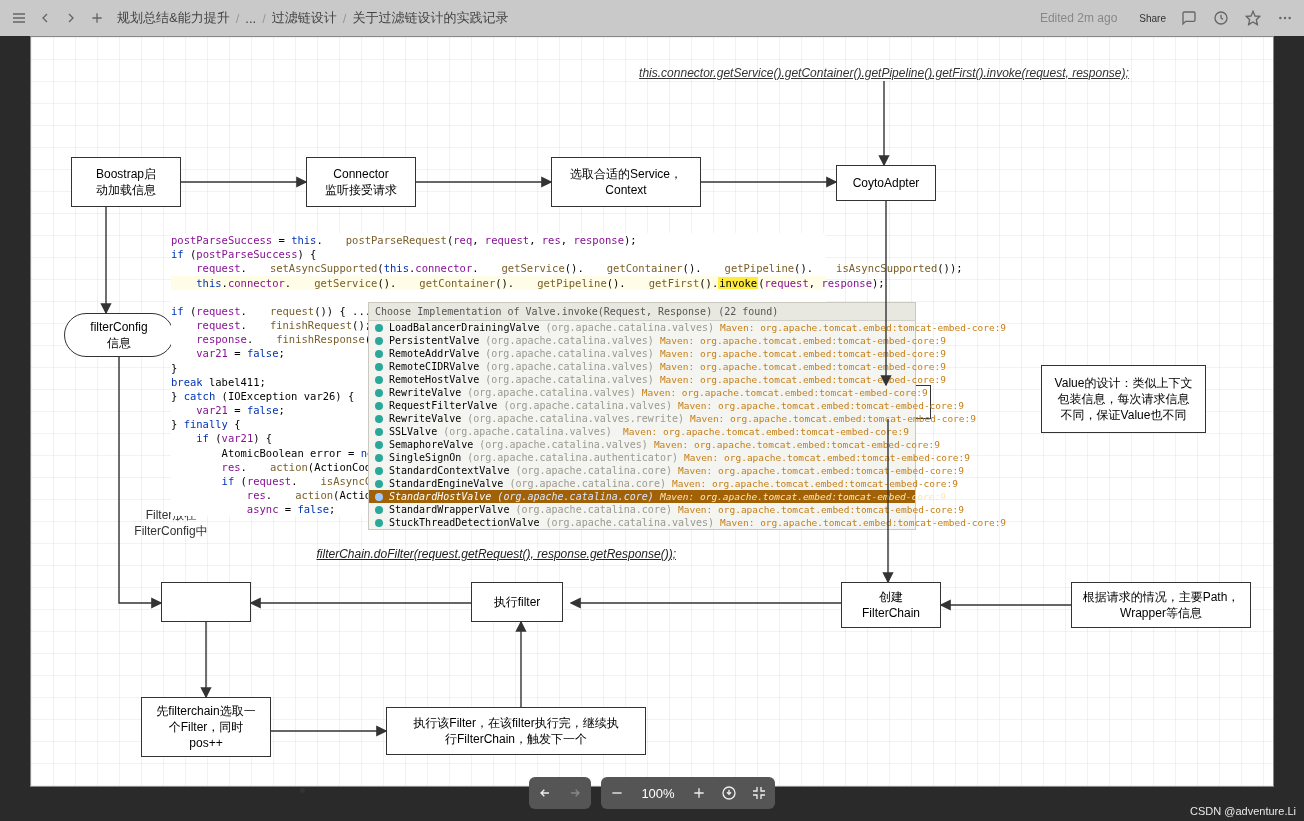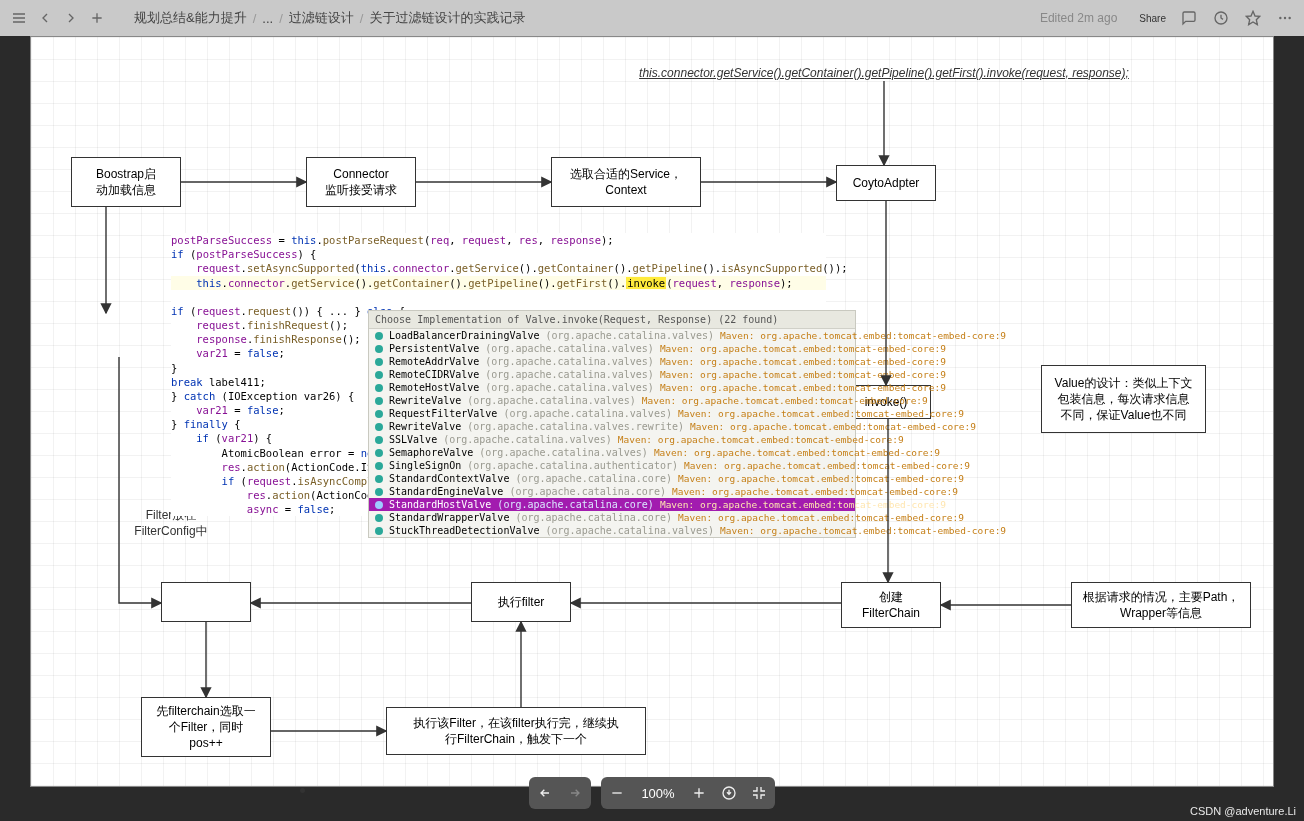--- a/index.html
+++ b/index.html
@@ -1,21 +1,21 @@
 <!DOCTYPE html>
 <html><head>
 <meta charset="utf-8">
 <style>
   * { box-sizing: border-box; }
   html, body { margin:0; padding:0; width:1304px; height:821px; font-family: "Helvetica Neue", Arial, "PingFang SC", "Microsoft YaHei", sans-serif; background:#2a2a2a; overflow:hidden; }
   .topbar { position:absolute; top:0; left:0; right:0; height:36px; background:rgba(210,210,210,0.95); display:flex; align-items:center; padding:0 10px; font-size:13px; color:#333; }
   .topbar .left { display:flex; align-items:center; gap:8px; flex:1; }
   .topbar .right { display:flex; align-items:center; gap:14px; color:#555; }
   .topbar .icon-btn { width:18px; height:18px; display:flex; align-items:center; justify-content:center; cursor:pointer; color:#666; }
-  .topbar .crumb { display:flex; align-items:center; gap:6px; color:#444; margin-left:20px; }
+  .topbar .crumb { display:flex; align-items:center; gap:6px; color:#444; margin-left:3px; }
   .topbar .crumb span.sep { color:#999; }
   .topbar .edited { color:#888; font-size:12px; margin-right:8px; }
   .topbar .share { font-size:10px; color:#333; cursor:pointer; }
 
   .canvas-wrap { position:absolute; top:36px; left:30px; right:30px; bottom:34px; background:#fff; border:1px solid #888; }
   .canvas {
     position:absolute; inset:0;
     background-image:
       linear-gradient(to right, rgba(0,0,0,0.05) 1px, transparent 1px),
       linear-gradient(to bottom, rgba(0,0,0,0.05) 1px, transparent 1px);
@@ -25,29 +25,29 @@
   .node { position:absolute; background:#fff; border:1px solid #333; font-size:12px; text-align:center; display:flex; align-items:center; justify-content:center; padding:4px 6px; line-height:1.35; }
   .node-rounded { border-radius:50px; }
   .note { position:absolute; font-size:12px; color:#333; text-align:center; line-height:1.35; }
   .note.italic { font-style:italic; text-decoration:underline; }
   .flowlabel { position:absolute; font-size:12px; font-style:italic; text-decoration:underline; color:#222; text-align:right; }
 
   
   .codeinset { position:absolute; font-family: Menlo, Consolas, monospace; font-size:10.5px; line-height:1.35; background:#fff; }
   .codeinset .gutter-hl { background:#fffde7; display:inline-block; width:100%; }
   .kw { color:#0033b3; }
-  .fn { color:#795e26; }
+  .fn { color:#795e26;margin-left:23px; }
   .prop { color:#871094; }
   .hl { background:#ffeb3b; padding:0 1px; }
   .codeinset pre { margin:0; white-space:pre; }
 
   .popup { position:absolute; background:#f4f4f0; border:1px solid #c9c9c0; font-family:Menlo,Consolas,monospace; font-size:10px; }
   .popup .p-title { background:#e8e8e0; padding:3px 6px; font-size:10px; color:#555; border-bottom:1px solid #d0d0c8; }
   .popup .p-row { display:flex; gap:6px; padding:1px 6px; align-items:center; white-space:nowrap; }
-  .popup .p-row.sel { background:#a21caf; color:#fff; }
+  .popup .p-row.sel { background:#a16207; color:#fff;font-style:italic; }
   .popup .p-row .p-dot { width:8px; height:8px; border-radius:50%; background:#2aa899; flex:0 0 8px; }
   .popup .p-row.sel .p-dot { background:#9ecbff; }
   .popup .p-row .nm { color:#000; }
   .popup .p-row.sel .nm { color:#fff; }
   .popup .p-row .pkg { color:#9a9a90; }
   .popup .p-row.sel .pkg { color:#dbe7ff; }
   .popup .p-row .src { margin-left:auto; color:#c57f17; font-size:9.5px; }
   .popup .p-row.sel .src { color:#ffe6b0; }
 
   svg.arrows { position:absolute; inset:0; width:100%; height:100%; pointer-events:none; }
@@ -143,37 +143,42 @@
 监听接受请求</span>
       </div>
     <div class="node" style="left:520px; top:120px; width:150px; height:50px;">
         <span style="white-space:pre-line">选取合适的Service，
 Context</span>
       </div>
     <div class="node" style="left:805px; top:128px; width:100px; height:36px;">
         <span>CoytoAdpter</span>
       </div>
 
+    <div class="node node-rounded" style="left:33px; top:276px; width:110px; height:44px;">
+        <span style="white-space:pre-line">filterConfig
+信息</span>
+      </div>
 
     <div class="node" style="left:810px; top:348px; width:90px; height:34px;">
         <span>invoke()</span>
       </div>
     <div class="node" style="left:1010px; top:328px; width:165px; height:68px;">
         <span style="white-space:pre-line">Value的设计：类似上下文
 包装信息，每次请求信息
 不同，保证Value也不同</span>
       </div>
 
     <div class="note" style="left:80px; top:470px; width:120px;"><span style="white-space:pre-line">Filter放在
 FilterConfig中</span></div>
 
+    <div class="flowlabel" style="left:265px; top:510px; width:380px;">filterChain.doFilter(request.getRequest(), response.getResponse());</div>
 
 
     <div class="node" style="left:130px; top:545px; width:90px; height:40px;"></div>
-    <div class="node" style="left:440px; top:545px; width:100px; height:40px;">
+    <div class="node" style="left:440px; top:545px; width:92px; height:40px;">
         <span>执行filter</span>
       </div>
     <div class="node" style="left:810px; top:545px; width:100px; height:46px;">
         <span style="white-space:pre-line">创建
 FilterChain</span>
       </div>
     <div class="node" style="left:1040px; top:545px; width:180px; height:46px;">
         <span style="white-space:pre-line">根据请求的情况，主要Path，
 Wrapper等信息</span>
       </div>
@@ -205,21 +210,21 @@
 } <span class="kw">finally</span> {
     <span class="kw">if</span> (<span class="prop">var21</span>) {
         AtomicBoolean error = <span class="kw">new</span> Atomic
         <span class="prop">res</span>.<span class="fn">action</span>(ActionCode.IS_ERROR,
         <span class="kw">if</span> (<span class="prop">request</span>.<span class="fn">isAsyncCompleting</span>()
             <span class="prop">res</span>.<span class="fn">action</span>(ActionCode.ASYNC_
             <span class="prop">async</span> = <span class="kw">false</span>;
 </pre>
     </div>
 
-    <div class="popup" style="left:337px; top:273px; width:488px;">
+    <div class="popup" style="left:337px; top:265px; width:548px;">
       <div class="p-title">Choose Implementation of Valve.invoke(Request, Response) (22 found)</div>
       <div id="popup-rows">
           <div class="p-row">
             <span class="p-dot"></span>
             <span class="nm">LoadBalancerDrainingValve</span>
             <span class="pkg"> (org.apache.catalina.valves)</span>
             <span class="src">Maven: org.apache.tomcat.embed:tomcat-embed-core:9</span>
           </div>
           <div class="p-row">
             <span class="p-dot"></span>

